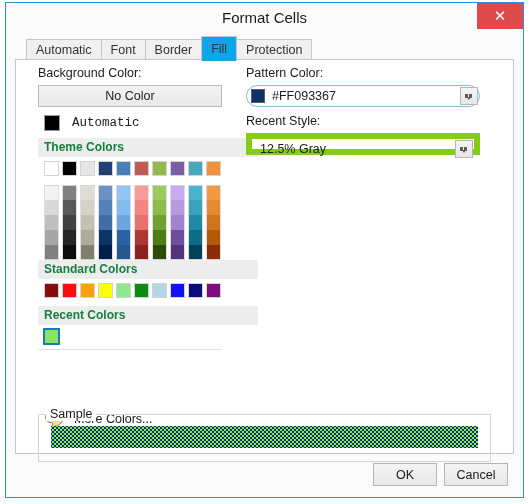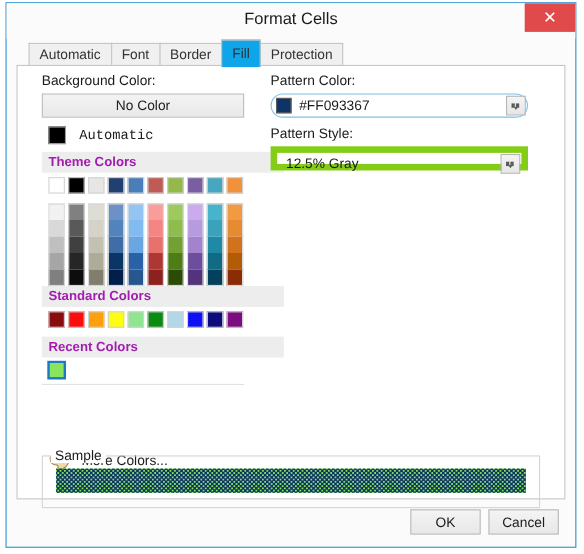--- a/index.html
+++ b/index.html
@@ -156,21 +156,21 @@
   .section-head {
     position: absolute;
     left: 22px;
     width: 220px;
     height: 19px;
     line-height: 19px;
     padding-left: 6px;
     background: #ededed;
     font-size: 12px;
     font-weight: bold;
-    color: #a21caf;
+    color: #15803d;
     box-sizing: border-box;
   }
 
   .swgrid { position: absolute; }
   .sw {
     position: absolute;
     width: 15px;
     height: 15px;
     border: 1px solid #d3d3d3;
     box-sizing: border-box;
@@ -434,21 +434,21 @@
         <span class="mc-txt">More Colors...</span>
       </div>
 
       <div class="lbl" style="left:230px; top:6px;">Pattern Color:</div>
       <div class="combo focus" style="left:230px; top:25px; width:234px;border-radius:11px;">
         <span class="combo-sw" id="pattern-swatch" style="background: rgb(13, 51, 103);"></span>
         <span class="combo-txt" style="left:25px;">#FF093367</span>
         <span class="combo-btn"></span>
       </div>
 
-      <div class="lbl" style="left:230px; top:54px;">Pattern Style:</div>
+      <div class="lbl" style="left:230px; top:54px;">Recent Style:</div>
       <div class="combo" style="left:230px; top:73px; width:234px;">
         <span class="combo-txt" style="left:8px;">12.5% Gray</span>
         <span class="combo-btn"></span>
       </div>
 
       <div class="groupbox"></div>
       <div class="group-title">Sample</div>
       <div class="sample-fill" id="sample-fill" style="background: radial-gradient(rgb(13, 51, 103) 42%, transparent 44%) 0px 0px / 4px 4px repeat, radial-gradient(rgb(13, 51, 103) 42%, transparent 44%) 2px 2px / 4px 4px repeat rgb(138, 228, 94);"></div>
 
     </div>

